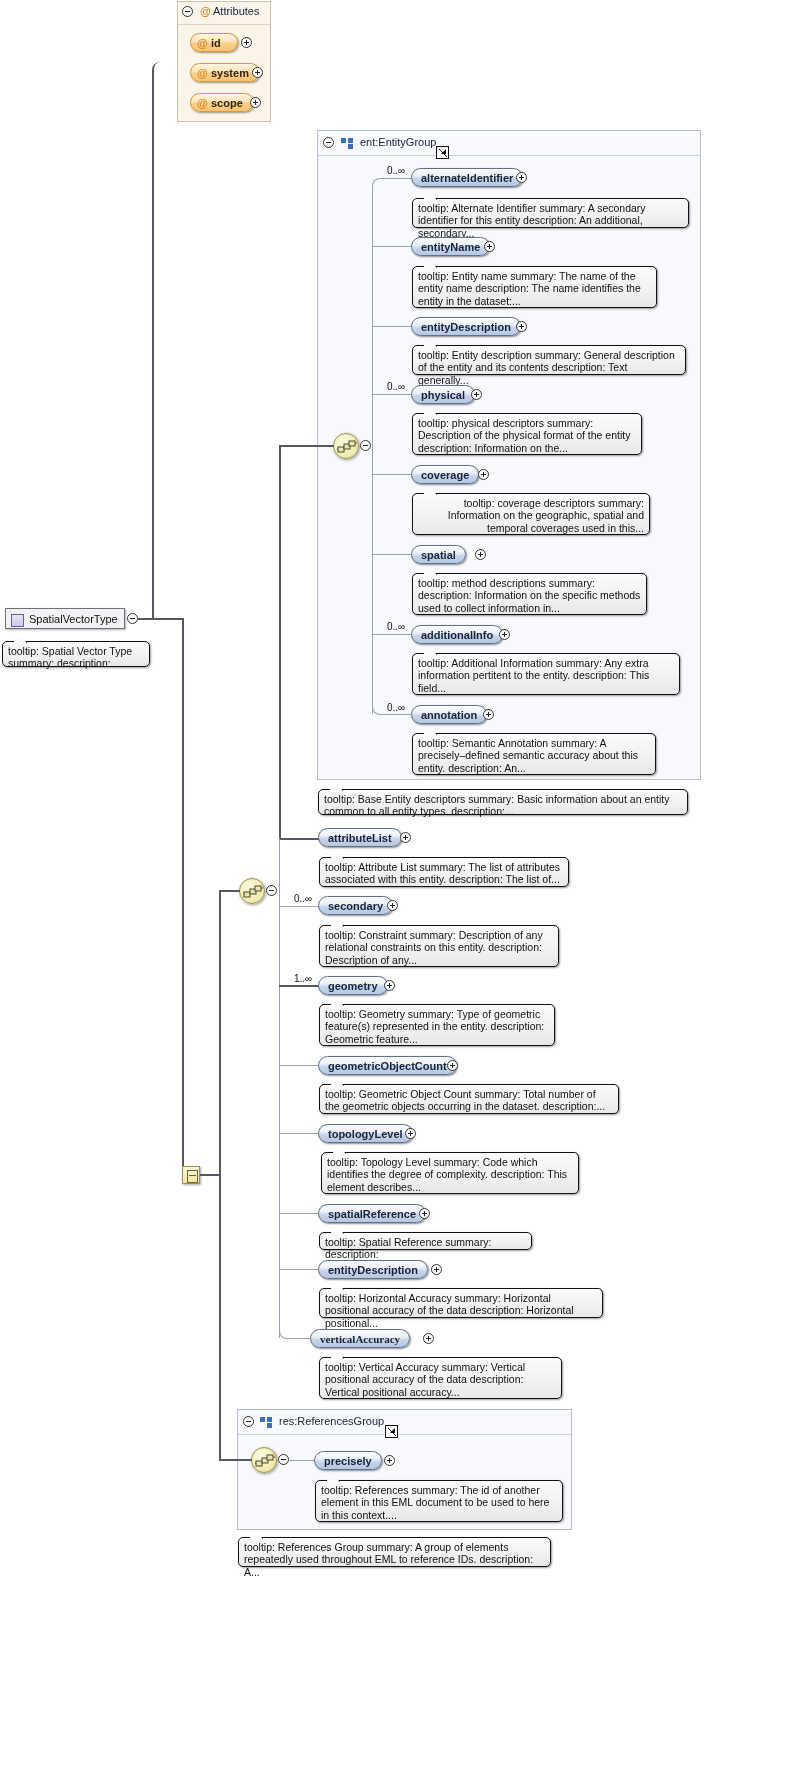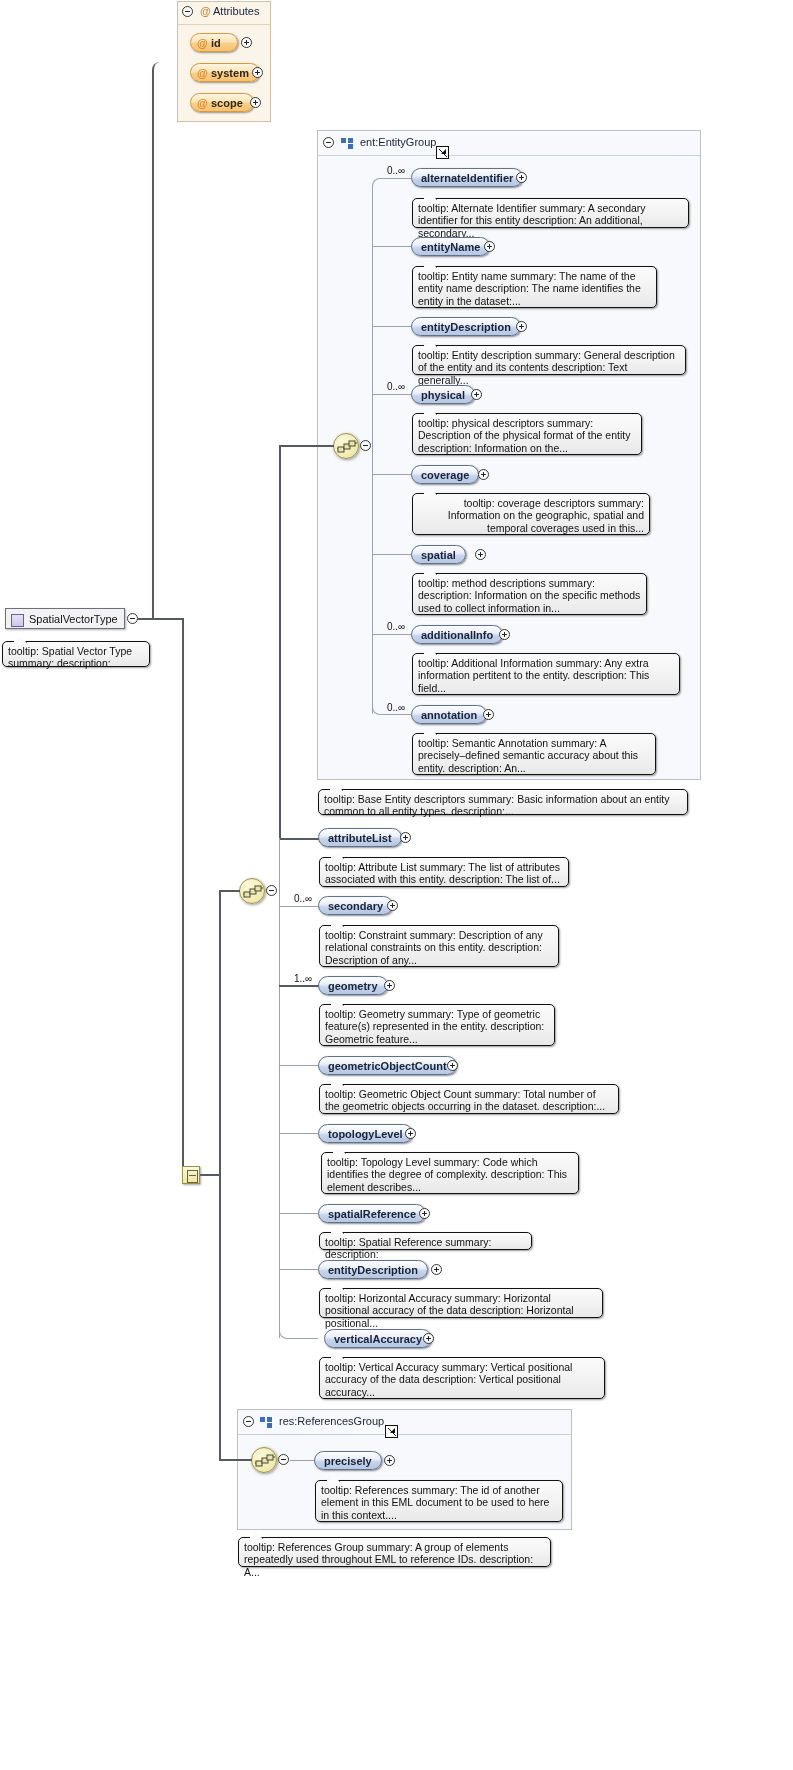--- a/index.html
+++ b/index.html
@@ -420,28 +420,28 @@
 <div class="pill" style="left:318px;top:1260px;">
   <span>entityDescription</span>
 </div>
 <div class="tgl" style="left:431px;top:1264px;">
   <i class="hbar"></i>
     <i class="vbar"></i>
   </div>
 <div class="tip" style="left:319px;top:1288px;width:284px;height:30px;">tooltip: Horizontal Accuracy summary: Horizontal positional accuracy of the data description: Horizontal positional...</div>
 
 <div class="elb" style="left:279px;top:1314px;width:38px;height:24px;"></div>
-<div class="pill" style="left:324px;top:1329px;">
+<div class="pill" style="left:310px;top:1329px;font-family:Liberation Serif, serif;">
   <span>verticalAccuracy</span>
 </div>
 <div class="tgl" style="left:423px;top:1333px;">
   <i class="hbar"></i>
     <i class="vbar"></i>
   </div>
-<div class="tip" style="left:319px;top:1357px;width:286px;height:42px;">tooltip: Vertical Accuracy summary: Vertical positional accuracy of the data description: Vertical positional accuracy...</div>
+<div class="tip" style="left:319px;top:1357px;width:243px;height:42px;">tooltip: Vertical Accuracy summary: Vertical positional accuracy of the data description: Vertical positional accuracy...</div>
 
 <div class="grpbox" style="left:237px;top:1409px;width:335px;height:121px;"></div>
 <div class="grphr" style="left:238px;top:1434px;width:333px;"></div>
 
 <div class="tgl" style="left:243px;top:1416px;">
     <i class="hbar"></i>
   </div>
 <div class="gicon" style="left:260px;top:1417px;">
   <b class="b1"></b>
     <b class="b2"></b>

